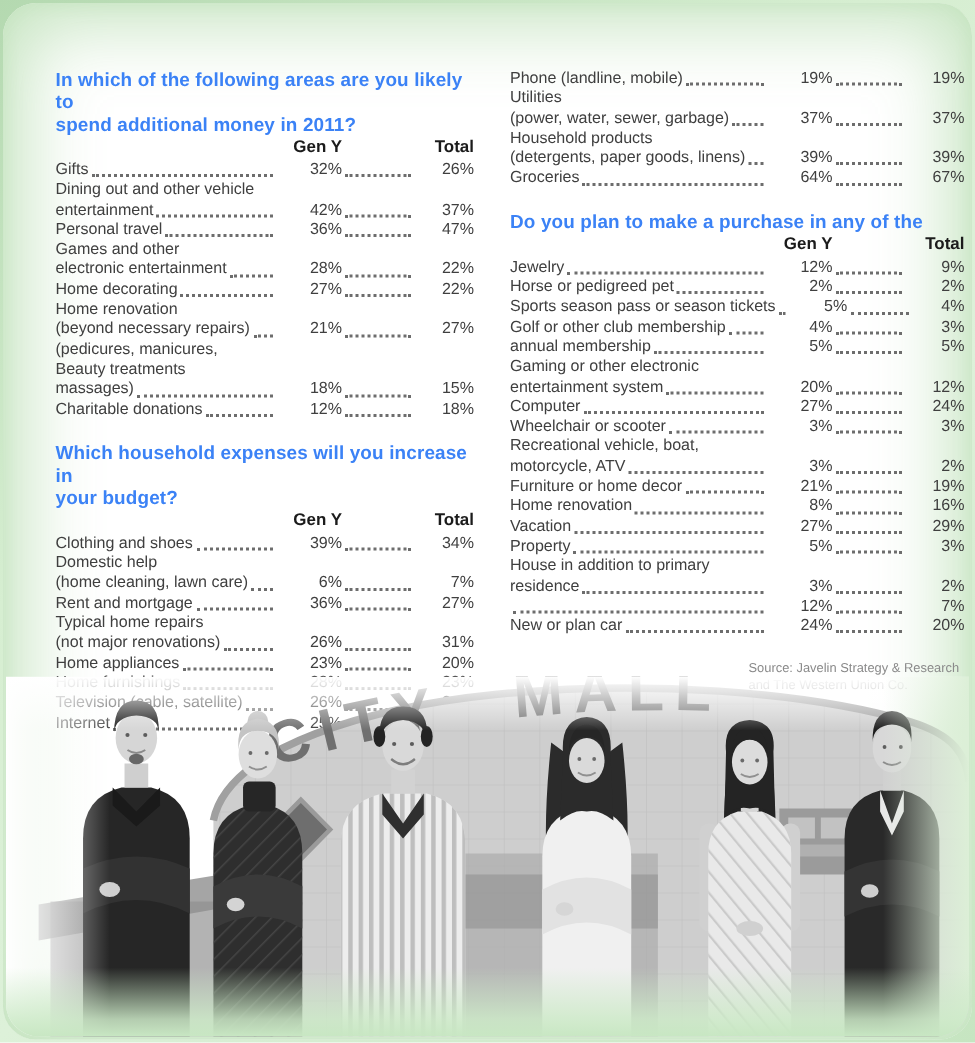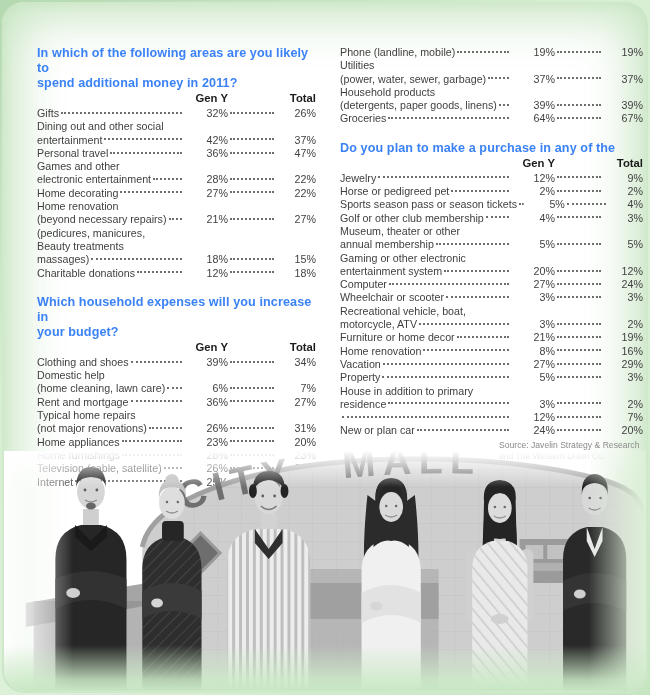--- a/index.html
+++ b/index.html
@@ -23,21 +23,21 @@
   }
   .section-title:last-of-type{margin-bottom:3px}
   .hdr-row{display:flex;line-height:15px;margin-bottom:1px}
   .hdr-fill{flex:1}
   .hdr{font-size:11.3px;font-weight:bold;color:#1b1b1b}
   .v1h{width:44px;text-align:right}
   .gaph{width:48px}
   .v2h{width:40px;text-align:right}
   .row{font-size:10.7px;color:#3f3f3f}
   .pre-line,.row-line{line-height:13.3px}
-  .row-line{display:flex;align-items:center}
+  .row-line{display:flex;align-items:flex-end}
   .lbl{white-space:nowrap}
   .dots{flex:1;min-width:5px;border-bottom:2px dotted #6d6d6d;margin:0 2px 2px}
   .v1{width:44px;text-align:right}
   .gdots{width:44px;border-bottom:2px dotted #6d6d6d;margin:0 2px 2px}
   .v2{width:40px;text-align:right}
   #source-note{
     position:absolute;left:497px;top:438px;width:150px;
     font-size:8.6px;line-height:11px;color:#8a8a8a;
   }
   #photo{
@@ -68,21 +68,21 @@
         <div class="row">
           <div class="row-line">
             <span class="lbl">Gifts</span>
             <span class="dots"></span>
             <span class="v1">32%</span>
             <span class="gdots"></span>
             <span class="v2">26%</span>
           </div>
         </div>
         <div class="row">
-          <div class="pre-line">Dining out and other social</div>
+          <div class="pre-line">Dining out and other vehicle</div>
           <div class="row-line">
             <span class="lbl">entertainment</span>
             <span class="dots"></span>
             <span class="v1">42%</span>
             <span class="gdots"></span>
             <span class="v2">37%</span>
           </div>
         </div>
         <div class="row">
           <div class="row-line">
@@ -307,21 +307,20 @@
         <div class="row">
           <div class="row-line">
             <span class="lbl">Golf or other club membership</span>
             <span class="dots"></span>
             <span class="v1">4%</span>
             <span class="gdots"></span>
             <span class="v2">3%</span>
           </div>
         </div>
         <div class="row">
-          <div class="pre-line">Museum, theater or other</div>
           <div class="row-line">
             <span class="lbl">annual membership</span>
             <span class="dots"></span>
             <span class="v1">5%</span>
             <span class="gdots"></span>
             <span class="v2">5%</span>
           </div>
         </div>
         <div class="row">
           <div class="pre-line">Gaming or other electronic</div>

